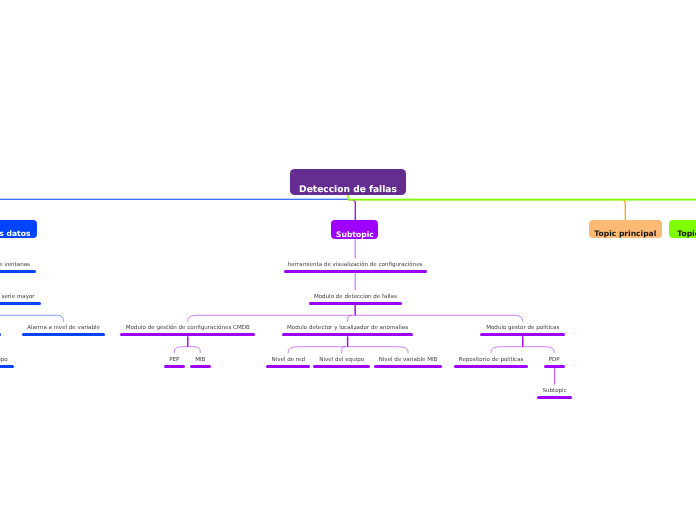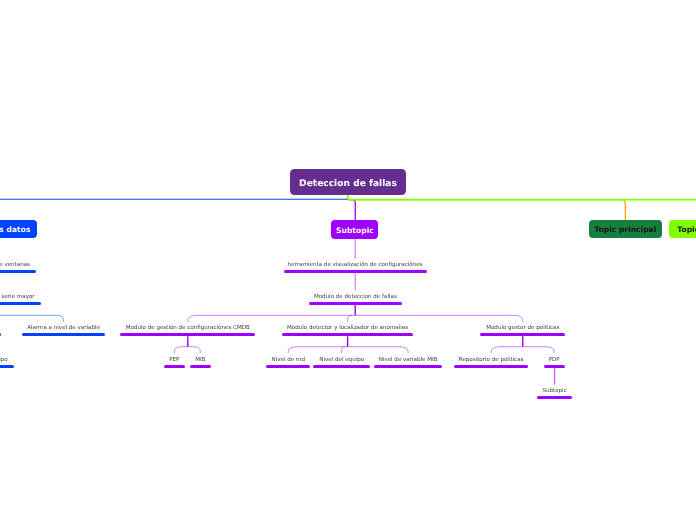--- a/index.html
+++ b/index.html
@@ -2,21 +2,21 @@
 <html><head>
 <meta charset="utf-8">
 <title>Deteccion de fallas</title>
 <style>
   html,body{margin:0;padding:0;background:#fff;}
   body{width:696px;height:520px;overflow:hidden;font-family:"DejaVu Sans",sans-serif;
        -webkit-font-smoothing:antialiased;text-rendering:geometricPrecision;}
   #stage{position:relative;width:696px;height:520px;background:#fff;overflow:hidden;
           transform:translateZ(0);}
   #links{position:absolute;left:0;top:0;width:696px;height:520px;}
-  .pill{position:absolute;box-sizing:border-box;border-radius:7px;display:flex;align-items:center;
+  .pill{position:absolute;box-sizing:border-box;border-radius:7px;display:flex;align-items:flex-end;
         justify-content:center;font-family:"DejaVu Sans",sans-serif;font-weight:bold;
         white-space:nowrap;}
   .root-pill{font-family:"DejaVu Sans",sans-serif;}
   .topic{position:absolute;box-sizing:border-box;}
   .topic .txt{position:absolute;bottom:5.1px;font-size:5.55px;line-height:6px;color:#3b3b3b;
               font-family:"DejaVu Sans",sans-serif;white-space:nowrap;}
   .topic .txt,.pill>span{transform:translateZ(0);}
   .topic .bar{position:absolute;left:0;right:0;bottom:0;height:3.2px;border-radius:1.6px;display:block;}
 </style>
 </head>
@@ -61,21 +61,21 @@
 </svg>
   <div class="pill root-pill" style="left:289.8px;top:169.2px;width:116.4px;height:25.6px;background:#662d91;color:#fff;font-size:9.1px;border-radius:4.5px;padding-top:4px;">
       <span>Deteccion de fallas</span>
     </div>
   <div class="pill" style="left:-64.0px;top:219.5px;width:101.0px;height:18.7px;background:#0044ff;color:#ffffff;font-size:7.6px;border-radius:4px;justify-content:flex-end;padding-right:6.6px;padding-top:1.6px;">
       <span>s datos</span>
     </div>
   <div class="pill" style="left:331.4px;top:219.9px;width:47.0px;height:18.8px;background:#9e00ff;color:#ffffff;font-size:7.6px;border-radius:4px;justify-content:center;padding-top:1.6px;">
       <span>Subtopic</span>
     </div>
-  <div class="pill" style="left:588.7px;top:219.9px;width:73.3px;height:18.6px;background:#15803d;color:#141414;font-size:7.6px;border-radius:4px;justify-content:center;padding-top:1.6px;">
+  <div class="pill" style="left:588.7px;top:219.9px;width:73.3px;height:18.6px;background:#fdba74;color:#141414;font-size:7.6px;border-radius:4px;justify-content:center;padding-top:1.6px;">
       <span>Topic principal</span>
     </div>
   <div class="pill" style="left:668.8px;top:219.9px;width:73.3px;height:18.6px;background:#7fff00;color:#141414;font-size:7.6px;border-radius:4px;justify-content:flex-start;padding-left:8.5px;padding-top:1.6px;">
       <span>Topic</span>
     </div>
   <div class="topic" style="left:-40.0px;top:258.60px;width:76.00px;height:14.50px;">
       <span class="txt" style="right:6px;transform:translateZ(0)">e ventanas</span>
       <span class="bar" style="background:#0044ff"></span>
     </div>
   <div class="topic" style="left:-36.6px;top:290.30px;width:77.20px;height:14.50px;">

